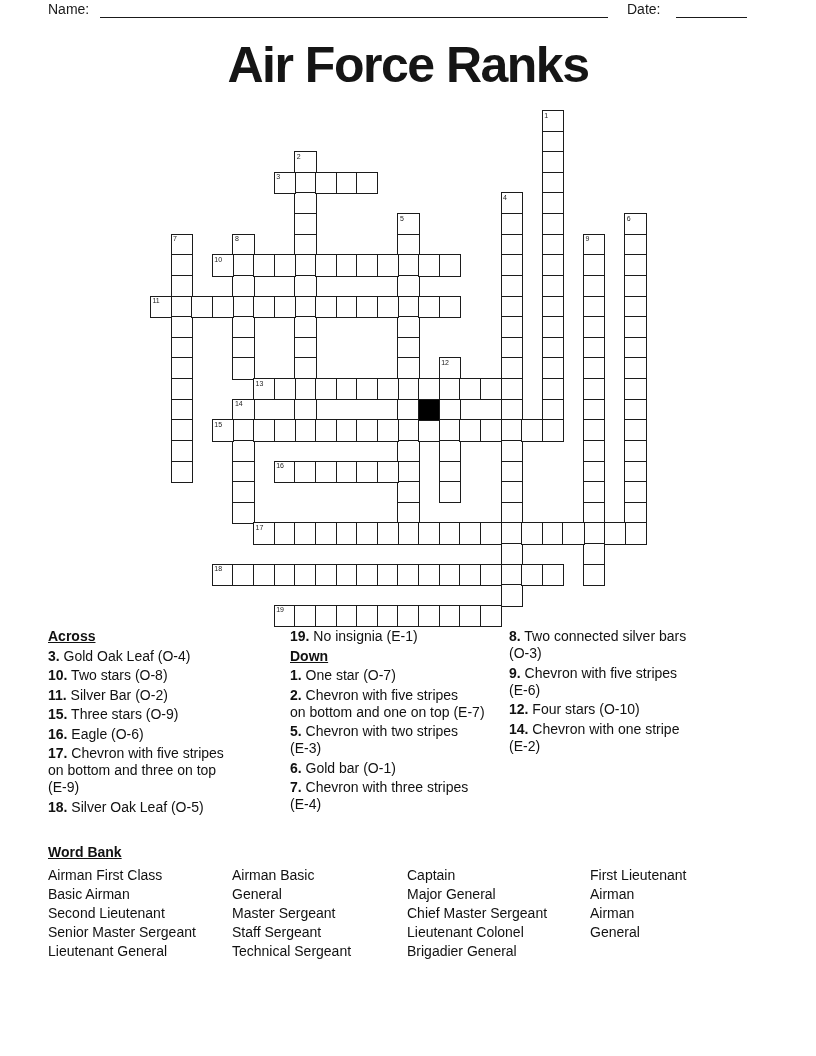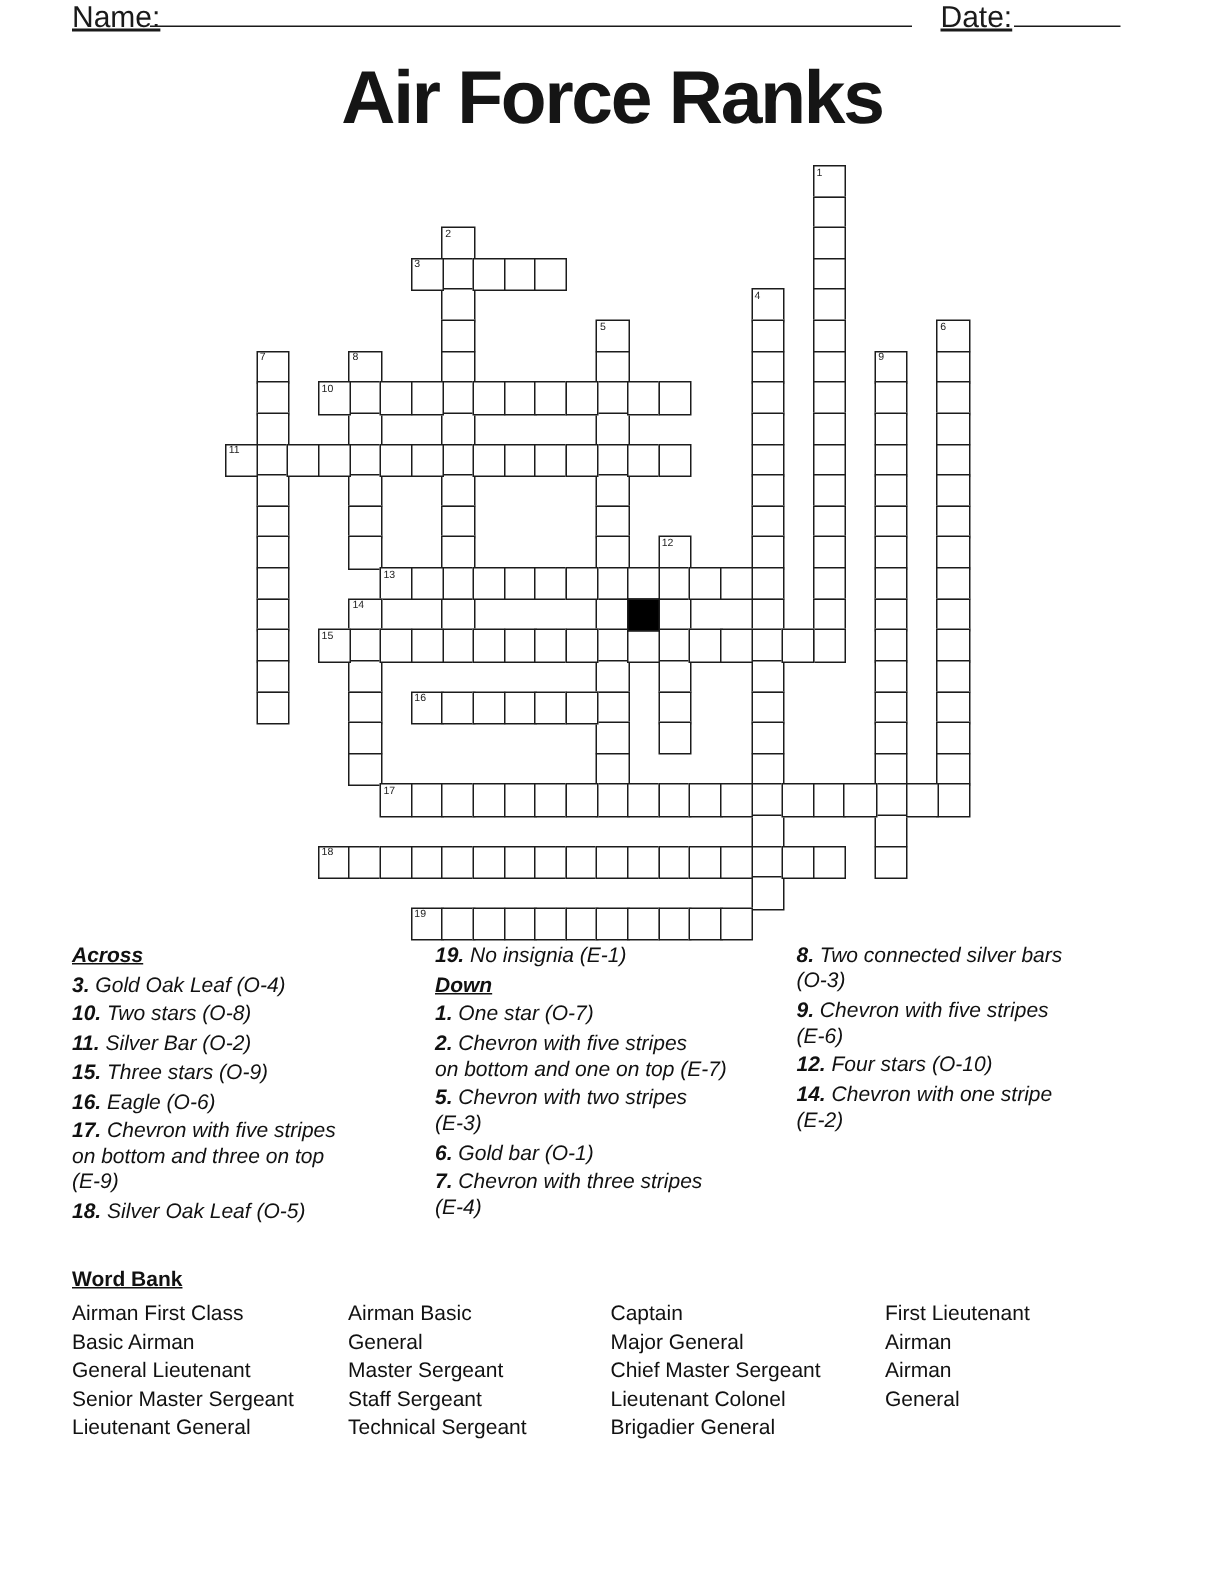--- a/index.html
+++ b/index.html
@@ -1,20 +1,20 @@
 <!DOCTYPE html>
 <html><head>
 <meta charset="utf-8">
 <style>
   html,body{margin:0;padding:0;background:#fff;}
   body{width:816px;height:1056px;font-family:"Liberation Sans",sans-serif;color:#111;}
   .page{position:relative;width:816px;height:1056px;overflow:hidden;background:#fff;}
 
   
-  .hdr-label{position:absolute;top:1px;font-size:20px;color:#1a1a1a;text-decoration:underline;}
+  .hdr-label{position:absolute;top:1px;font-size:14px;color:#1a1a1a;}
   #name-label{left:48px;}
   #date-label{left:627px;}
   .blank-line{position:absolute;top:0;height:17px;border-bottom:1.6px solid #1a1a1a;}
   #name-line{left:100px;width:508px;}
   #date-line{left:676px;width:71px;}
 
   
   #title{position:absolute;left:0;right:0;top:36px;margin:0;text-align:center;
          font-size:50px;font-weight:700;letter-spacing:-1.5px;color:#151515;}
 
@@ -23,22 +23,22 @@
   .cell{position:absolute;width:22.3px;height:22.3px;box-sizing:border-box;
         border:1.7px solid #1c1c1c;background:#fff;}
   .cell.black{background:#000;}
   .cnum{position:absolute;top:0.5px;left:1.5px;font-size:7px;line-height:1;color:#222;}
 
   
   #clues{position:absolute;left:48px;top:628px;width:740px;font-size:14px;line-height:17px;}
   .clue-col{position:absolute;top:0;}
   #clue-col-0{left:0;width:230px;}
   #clue-col-1{left:242px;width:232px;}
-  #clue-col-2{left:483px;width:240px;}
-  #clues p{margin:0 0 2.5px 0;font-style:italic;}
+  #clue-col-2{left:461px;width:240px;}
+  #clues p{margin:0 0 2.5px 0;}
   .clue-header{font-weight:700;text-decoration:underline;}
   .clue b{font-weight:700;}
 
   
   #wordbank{position:absolute;left:48px;top:844px;width:740px;font-size:14px;}
   #wb-header{font-weight:700;text-decoration:underline;line-height:17px;}
   .wb-col{position:absolute;top:22px;white-space:nowrap;}
   #wb-col-0{left:0;}
   #wb-col-1{left:184px;}
   #wb-col-2{left:359px;}
@@ -348,21 +348,21 @@
         <p class="clue"><b>12.</b> Four stars (O-10)</p>
         <p class="clue"><b>14.</b> Chevron with one stripe<br>(E-2)</p>
       </div>
   </div>
 
   <div id="wordbank">
     <div id="wb-header">Word Bank</div>
     <div class="wb-col" id="wb-col-0">
         <div class="wb-word">Airman First Class</div>
         <div class="wb-word">Basic Airman</div>
-        <div class="wb-word">General Lieutenant</div>
+        <div class="wb-word">Second Lieutenant</div>
         <div class="wb-word">Senior Master Sergeant</div>
         <div class="wb-word">Lieutenant General</div>
       </div>
     <div class="wb-col" id="wb-col-1">
         <div class="wb-word">Airman Basic</div>
         <div class="wb-word">General</div>
         <div class="wb-word">Master Sergeant</div>
         <div class="wb-word">Staff Sergeant</div>
         <div class="wb-word">Technical Sergeant</div>
       </div>

